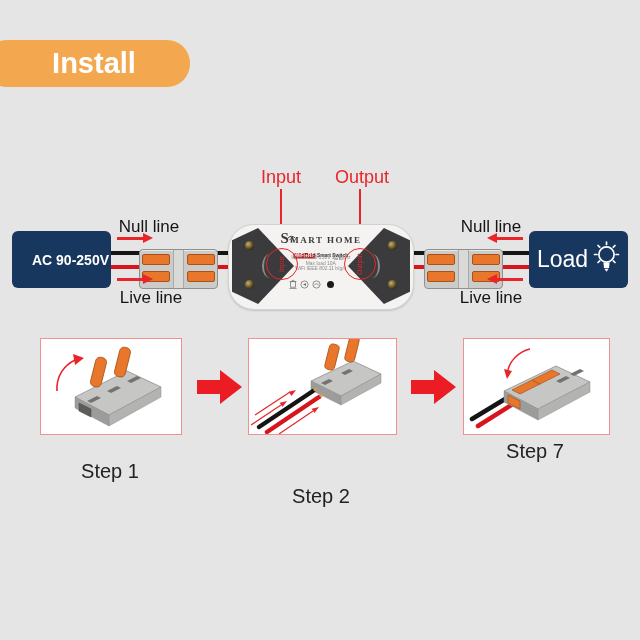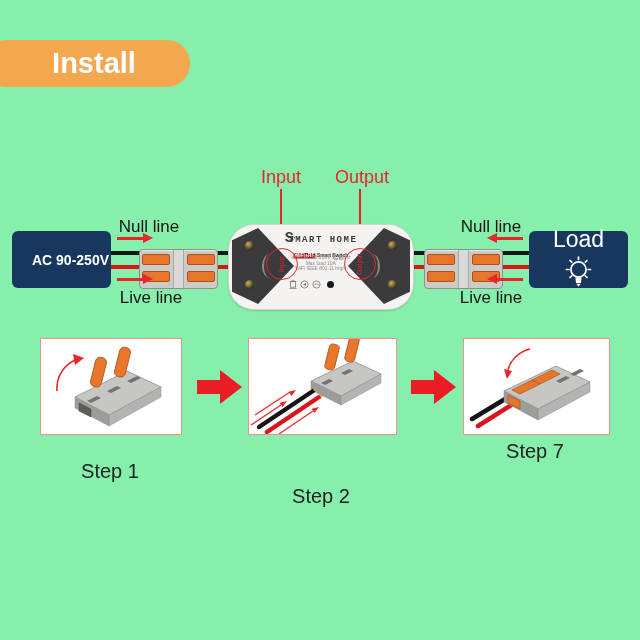--- a/index.html
+++ b/index.html
@@ -1,36 +1,36 @@
 <!DOCTYPE html>
 <html><head>
 <meta charset="utf-8">
 <style>
   html,body{margin:0;padding:0;background:#fff;}
-  .stage{position:relative;width:640px;height:640px;background:#86efac;overflow:hidden;
+  .stage{position:relative;width:640px;height:640px;background:#e5e5e5;overflow:hidden;
          font-family:"Liberation Sans",sans-serif;}
 
   
   .banner{position:absolute;left:-16px;top:40px;width:206px;height:47px;background:#F3A74F;
           border-radius:23px;color:#fff;font-weight:bold;font-size:29px;
           display:flex;align-items:center;justify-content:center;padding-left:14px;box-sizing:border-box;}
 
   
   .callout{position:absolute;transform:translateX(-50%);color:#E8252A;font-size:18px;}
   .callout-line{position:absolute;width:2px;background:#E8252A;}
 
   
   .wlabel{position:absolute;transform:translateX(-50%);color:#151515;font-size:17px;white-space:nowrap;}
 
   
   .navybox{position:absolute;width:99px;height:57px;background:#17375E;border-radius:6px;color:#fff;
            display:flex;flex-direction:column;align-items:center;justify-content:center;line-height:1.05;}
   .navybox .t1{font-size:26px;font-weight:bold;}
   .navybox .t2{font-size:14px;font-weight:bold;margin-top:2px;margin-left:18px;}
-  .loadbox{flex-direction:column;gap:5px;}
+  .loadbox{flex-direction:row;gap:5px;}
   .loadbox .t1{font-size:23px;font-weight:normal;}
 
   
   .wire{position:absolute;height:3.5px;z-index:1;border-radius:2px;}
   .wire.black{background:#151515;}
   .wire.red{background:#D6161C;}
 
   
   .harrow{position:absolute;width:26px;height:0;border-top:3px solid #E8252A;z-index:4;}
   .harrow.r::after{content:"";position:absolute;right:-10px;top:-7px;width:0;height:0;
@@ -52,21 +52,21 @@
           border:1px solid #d2d2d0;border-radius:26px;z-index:2;box-shadow:0 1px 2px rgba(0,0,0,0.15);}
   .cap{position:absolute;top:3px;width:62px;height:76px;background:#3b3b3d;}
   .cap-left{left:3px;clip-path:polygon(0 16%,42% 0,100% 50%,42% 100%,0 84%);}
   .cap-right{right:3px;clip-path:polygon(100% 16%,58% 0,0 50%,58% 100%,100% 84%);}
   .cap .notch{position:absolute;top:26px;width:14px;height:24px;border-radius:50%;}
   .cap-left .notch{left:30px;border-left:2px solid #8b8b89;}
   .cap-right .notch{right:30px;border-right:2px solid #8b8b89;}
   .screw{position:absolute;width:9px;height:9px;border-radius:50%;
          background:radial-gradient(circle at 35% 35%,#c9b06a,#5a4a20 55%,#141414 90%);}
   .dev-label{position:absolute;left:92px;top:5px;transform:translateX(-50%);width:124px;text-align:center;z-index:1;color:#3a3a3a;}
-  .dev-logo{font-family:Liberation Mono, monospace;font-size:9px;font-weight:bold;letter-spacing:1.5px;white-space:nowrap;}
+  .dev-logo{font-family:Liberation Serif, serif;font-size:9px;font-weight:bold;letter-spacing:1.5px;white-space:nowrap;}
   .dev-logo::first-letter{font-size:15px;}
   .dev-wifi{position:absolute;left:28px;top:-2px;}
   .tinyrow{height:8px;overflow:visible;}
   .tiny{display:inline-block;font-size:9px;transform:scale(0.55);transform-origin:50% 0;white-space:nowrap;}
   .chip{background:#b32020;color:#fff;font-weight:bold;padding:0 2px;border-radius:2px;}
   .chipsfx{font-weight:bold;color:#2e2e2e;}
   .dev-specs{color:#8b8b8b;line-height:10px;text-align:center;}
   .dev-icons{position:absolute;left:60px;top:54px;width:52px;display:flex;align-items:center;gap:3px;z-index:1;}
   .dev-dot{width:7px;height:7px;border-radius:50%;background:#1a1a1a;margin-left:3px;}
   .port{position:absolute;top:23px;width:32px;height:32px;border:1.4px solid #E8252A;border-radius:50%;

